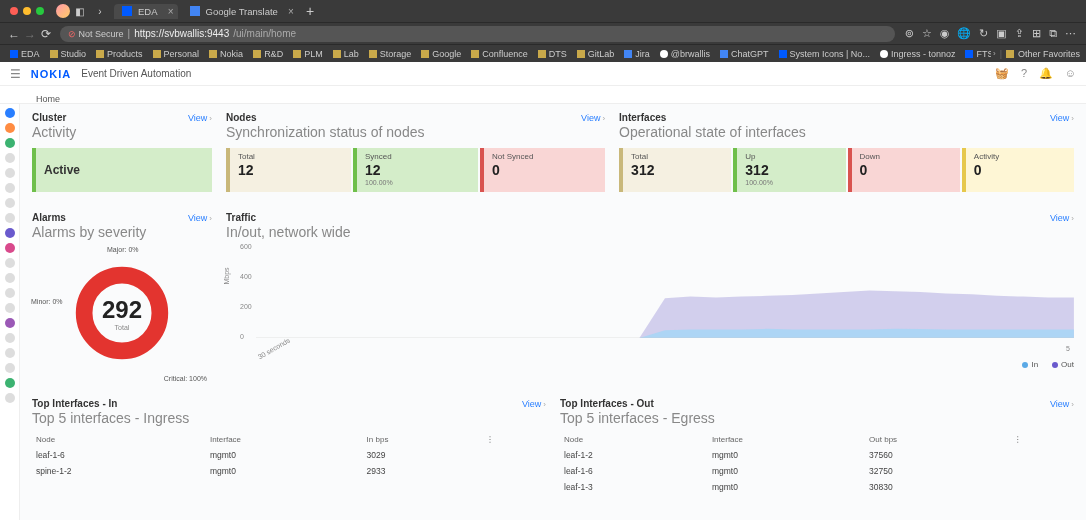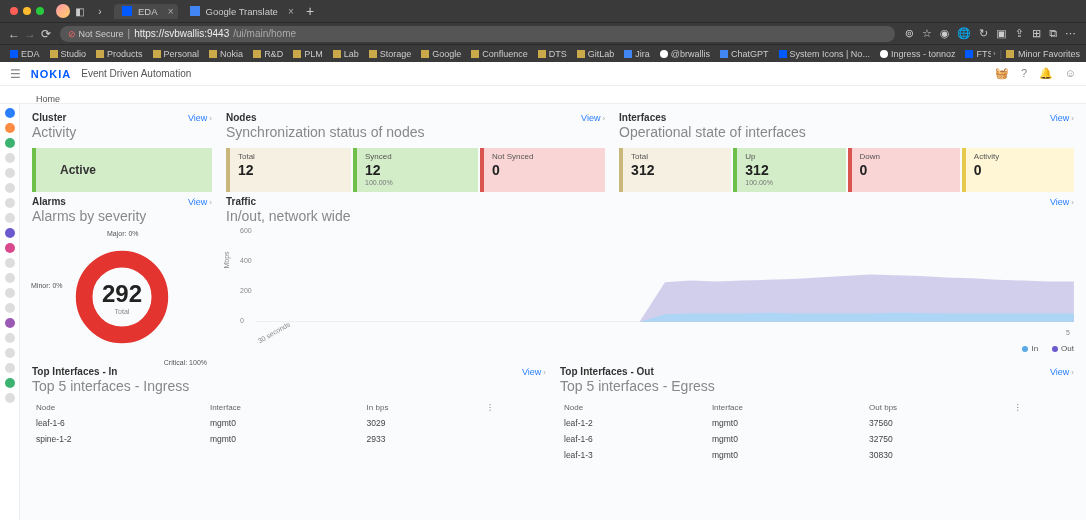--- a/index.html
+++ b/index.html
@@ -49,30 +49,30 @@
 .app-title { color: #555; font-size: 10px; }
 .header-icons { margin-left: auto; display: flex; gap: 12px; color: #888; font-size: 11px; }
 .breadcrumb-bar { height: 18px; padding: 2px 10px 2px 36px; background: #fff; border-bottom: 1px solid #eee; }
 .breadcrumb { font-size: 9px; color: #555; }
 
 .app-body { display: flex; flex: 1; overflow: hidden; }
 .left-rail { width: 20px; background: #fff; border-right: 1px solid #eee; display: flex; flex-direction: column; align-items: center; padding-top: 4px; gap: 5px; }
 .rail-dot { width: 10px; height: 10px; border-radius: 50%; }
 
 .content { flex: 1; overflow-y: auto; padding: 8px 12px; }
-.row { display: flex; gap: 14px; margin-bottom: 4px; }
+.row { display: flex; gap: 14px; margin-bottom: 20px; }
 
 .card { background: transparent; }
 .card-head { display: flex; align-items: baseline; margin-bottom: 4px; }
 .card-title { font-size: 10px; font-weight: 600; color: #333; }
 .view-link { margin-left: auto; font-size: 9px; color: #2a7fff; display: inline-flex; align-items: center; gap: 2px; }
 .card-sub { font-size: 14px; color: #888; margin-top: 1px; }
 
 .cluster { width: 180px; }
-.active-box { background: #d4edc9; border-left: 4px solid #6fbf4b; height: 44px; display: flex; align-items: center; padding-left: 24px; margin-top: 8px; }
+.active-box { background: #d4edc9; border-left: 4px solid #6fbf4b; height: 44px; display: flex; align-items: center; padding-left: 8px; margin-top: 8px; }
 .active-text { font-weight: 600; color: #333; font-size: 12px; }
 
 .stat-row { display: flex; gap: 2px; margin-top: 8px; }
 .stat { flex: 1; height: 44px; padding: 4px 8px; border-left: 4px solid; }
 .stat-label { font-size: 8px; color: #555; }
 .stat-value { font-size: 14px; font-weight: 600; color: #222; margin-top: 1px; }
 .stat-pct { font-size: 7px; color: #777; margin-top: 1px; }
 .s-neutral { background: #f5f0e1; border-left-color: #c9b87a; }
 .s-green { background: #d4edc9; border-left-color: #6fbf4b; }
 .s-red { background: #f9d6d5; border-left-color: #d9534f; }
@@ -240,21 +240,21 @@
         </div>
         <div class="bm">
           <span class="bm-icon bm-n"></span>
           <span>FTS - no h/w</span>
         </div>
       </div>
     <div class="bm-right">
       <span class="chev">›</span>
       <span style="color:#666">|</span>
       <span class="bm-icon bm-folder"></span>
-      <span>Minor Favorites</span>
+      <span>Other Favorites</span>
     </div>
   </div>
 </div>
 
 <div class="app">
   <div class="app-header">
     <span class="menu-icon">☰</span>
     <span class="nokia-logo">NOKIA</span>
     <span class="app-title">Event Driven Automation</span>
     <div class="header-icons">

